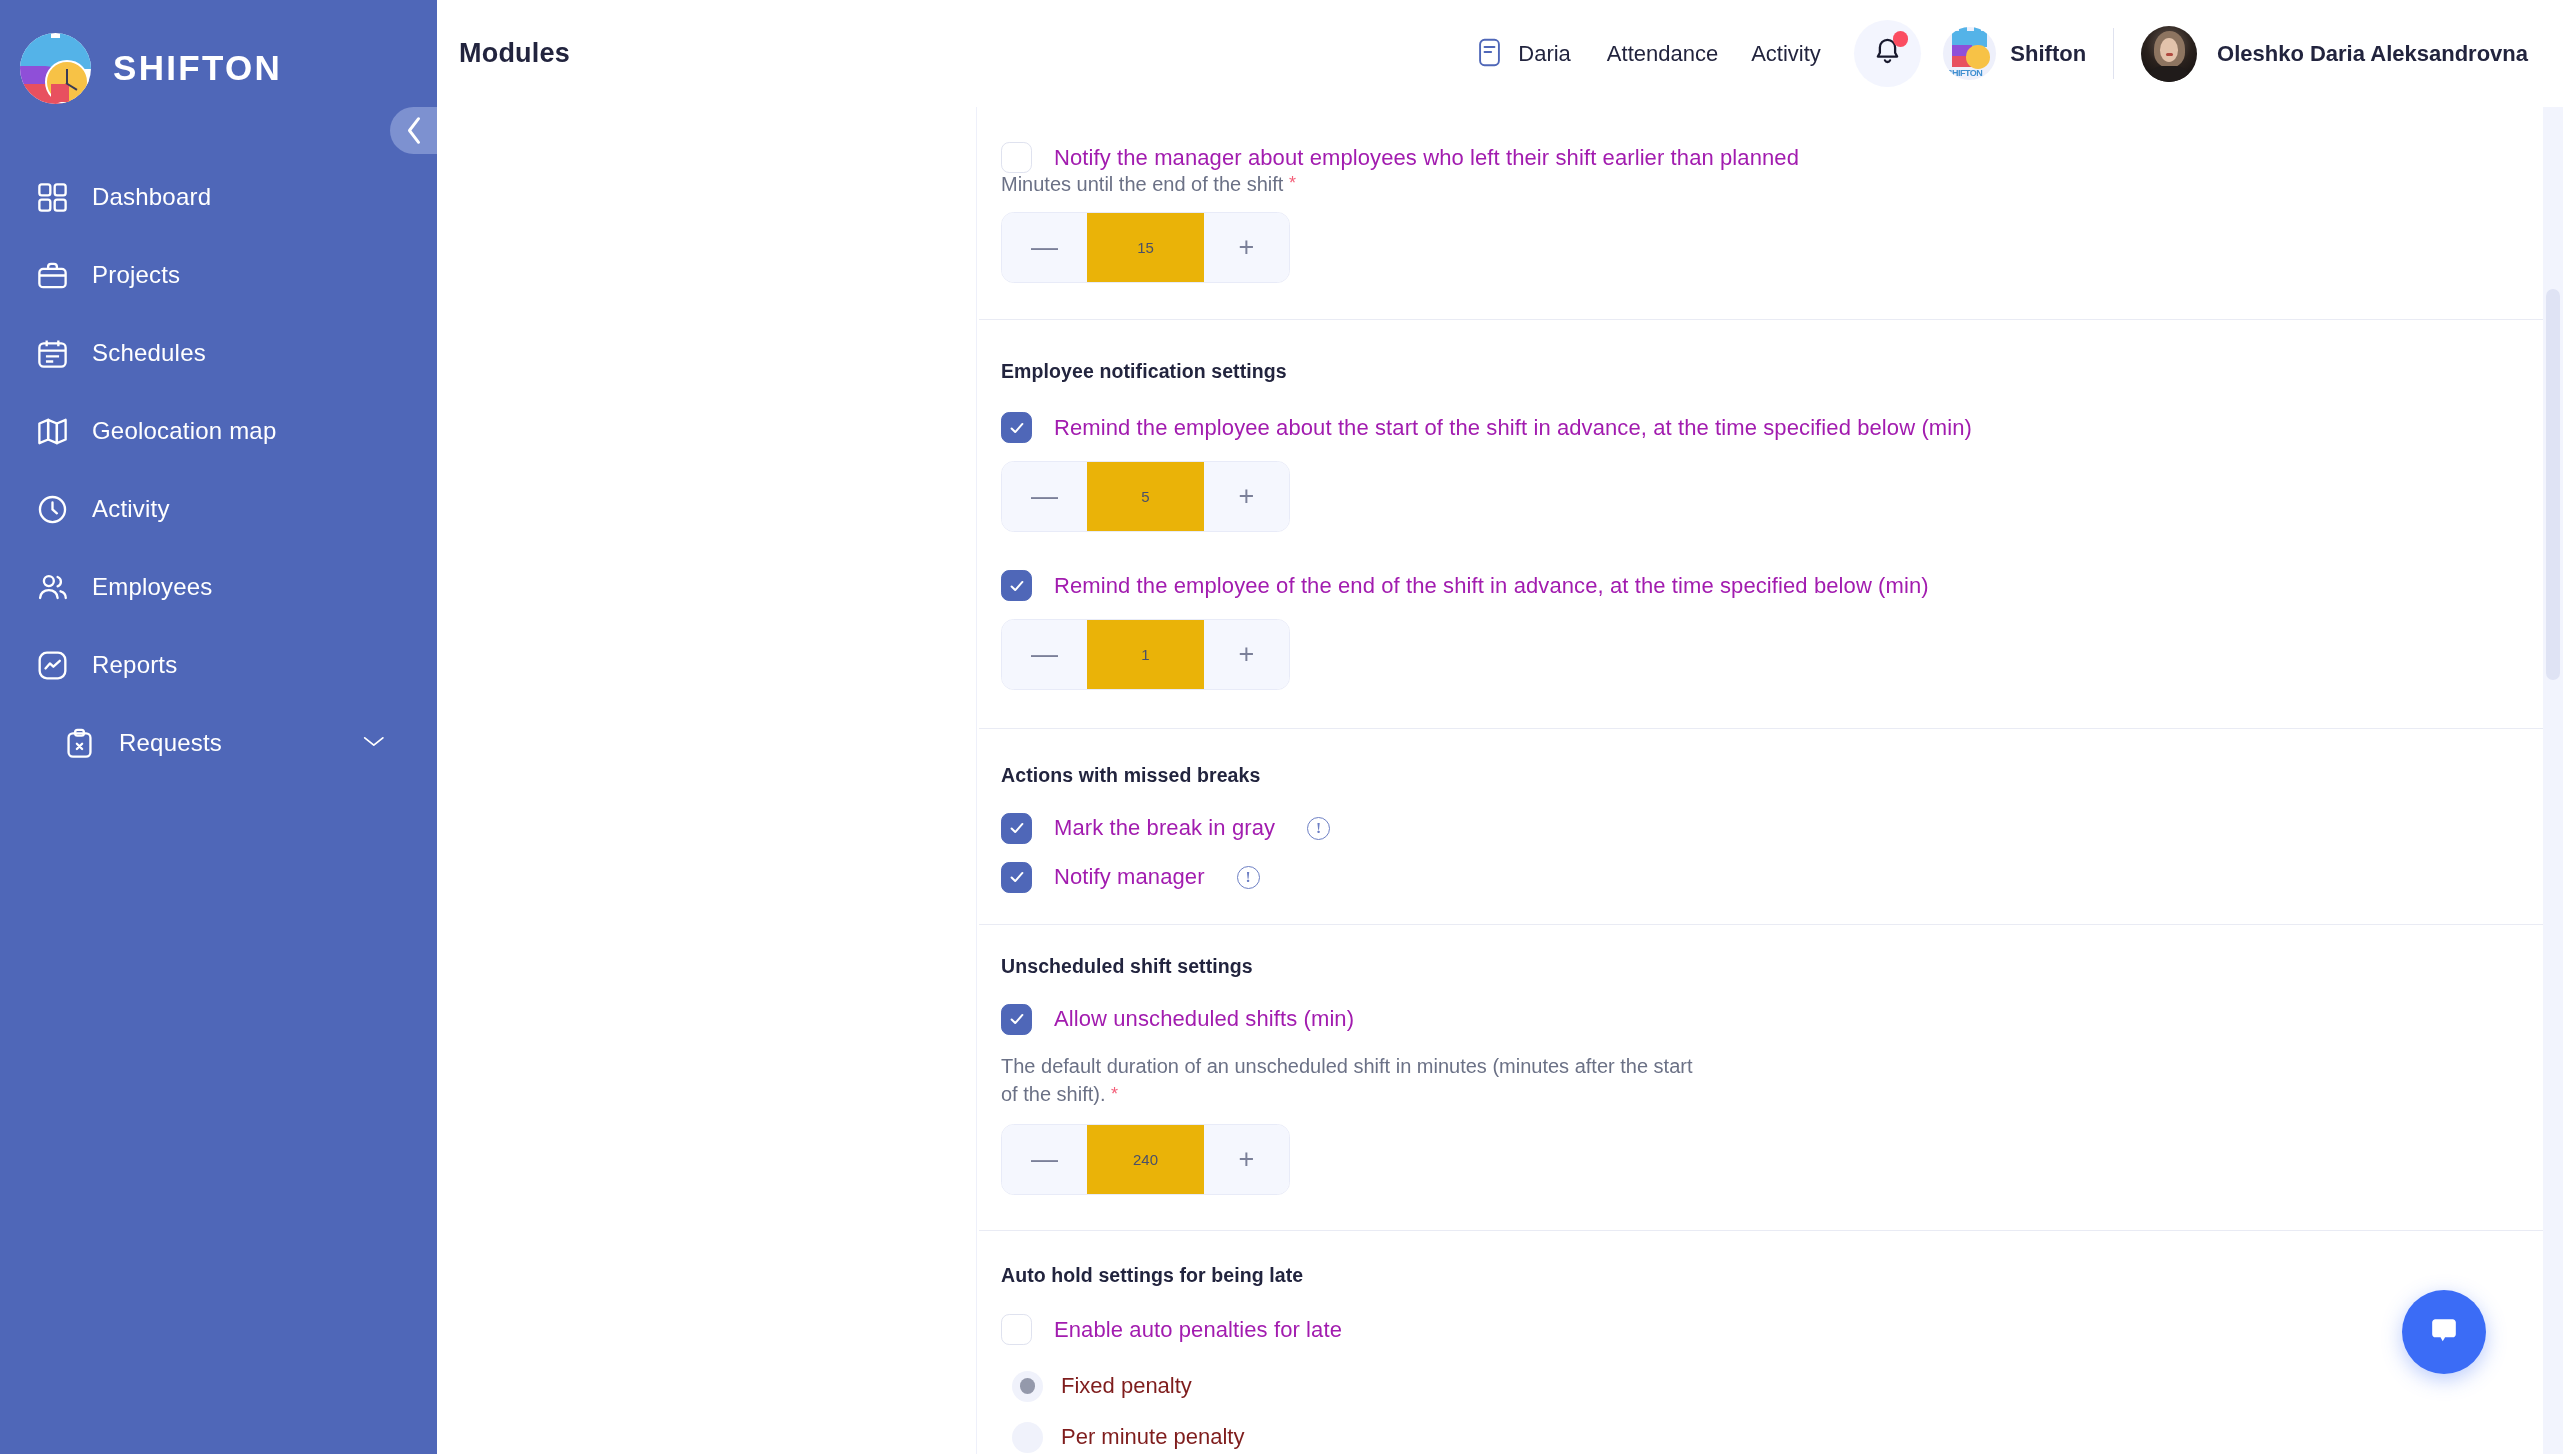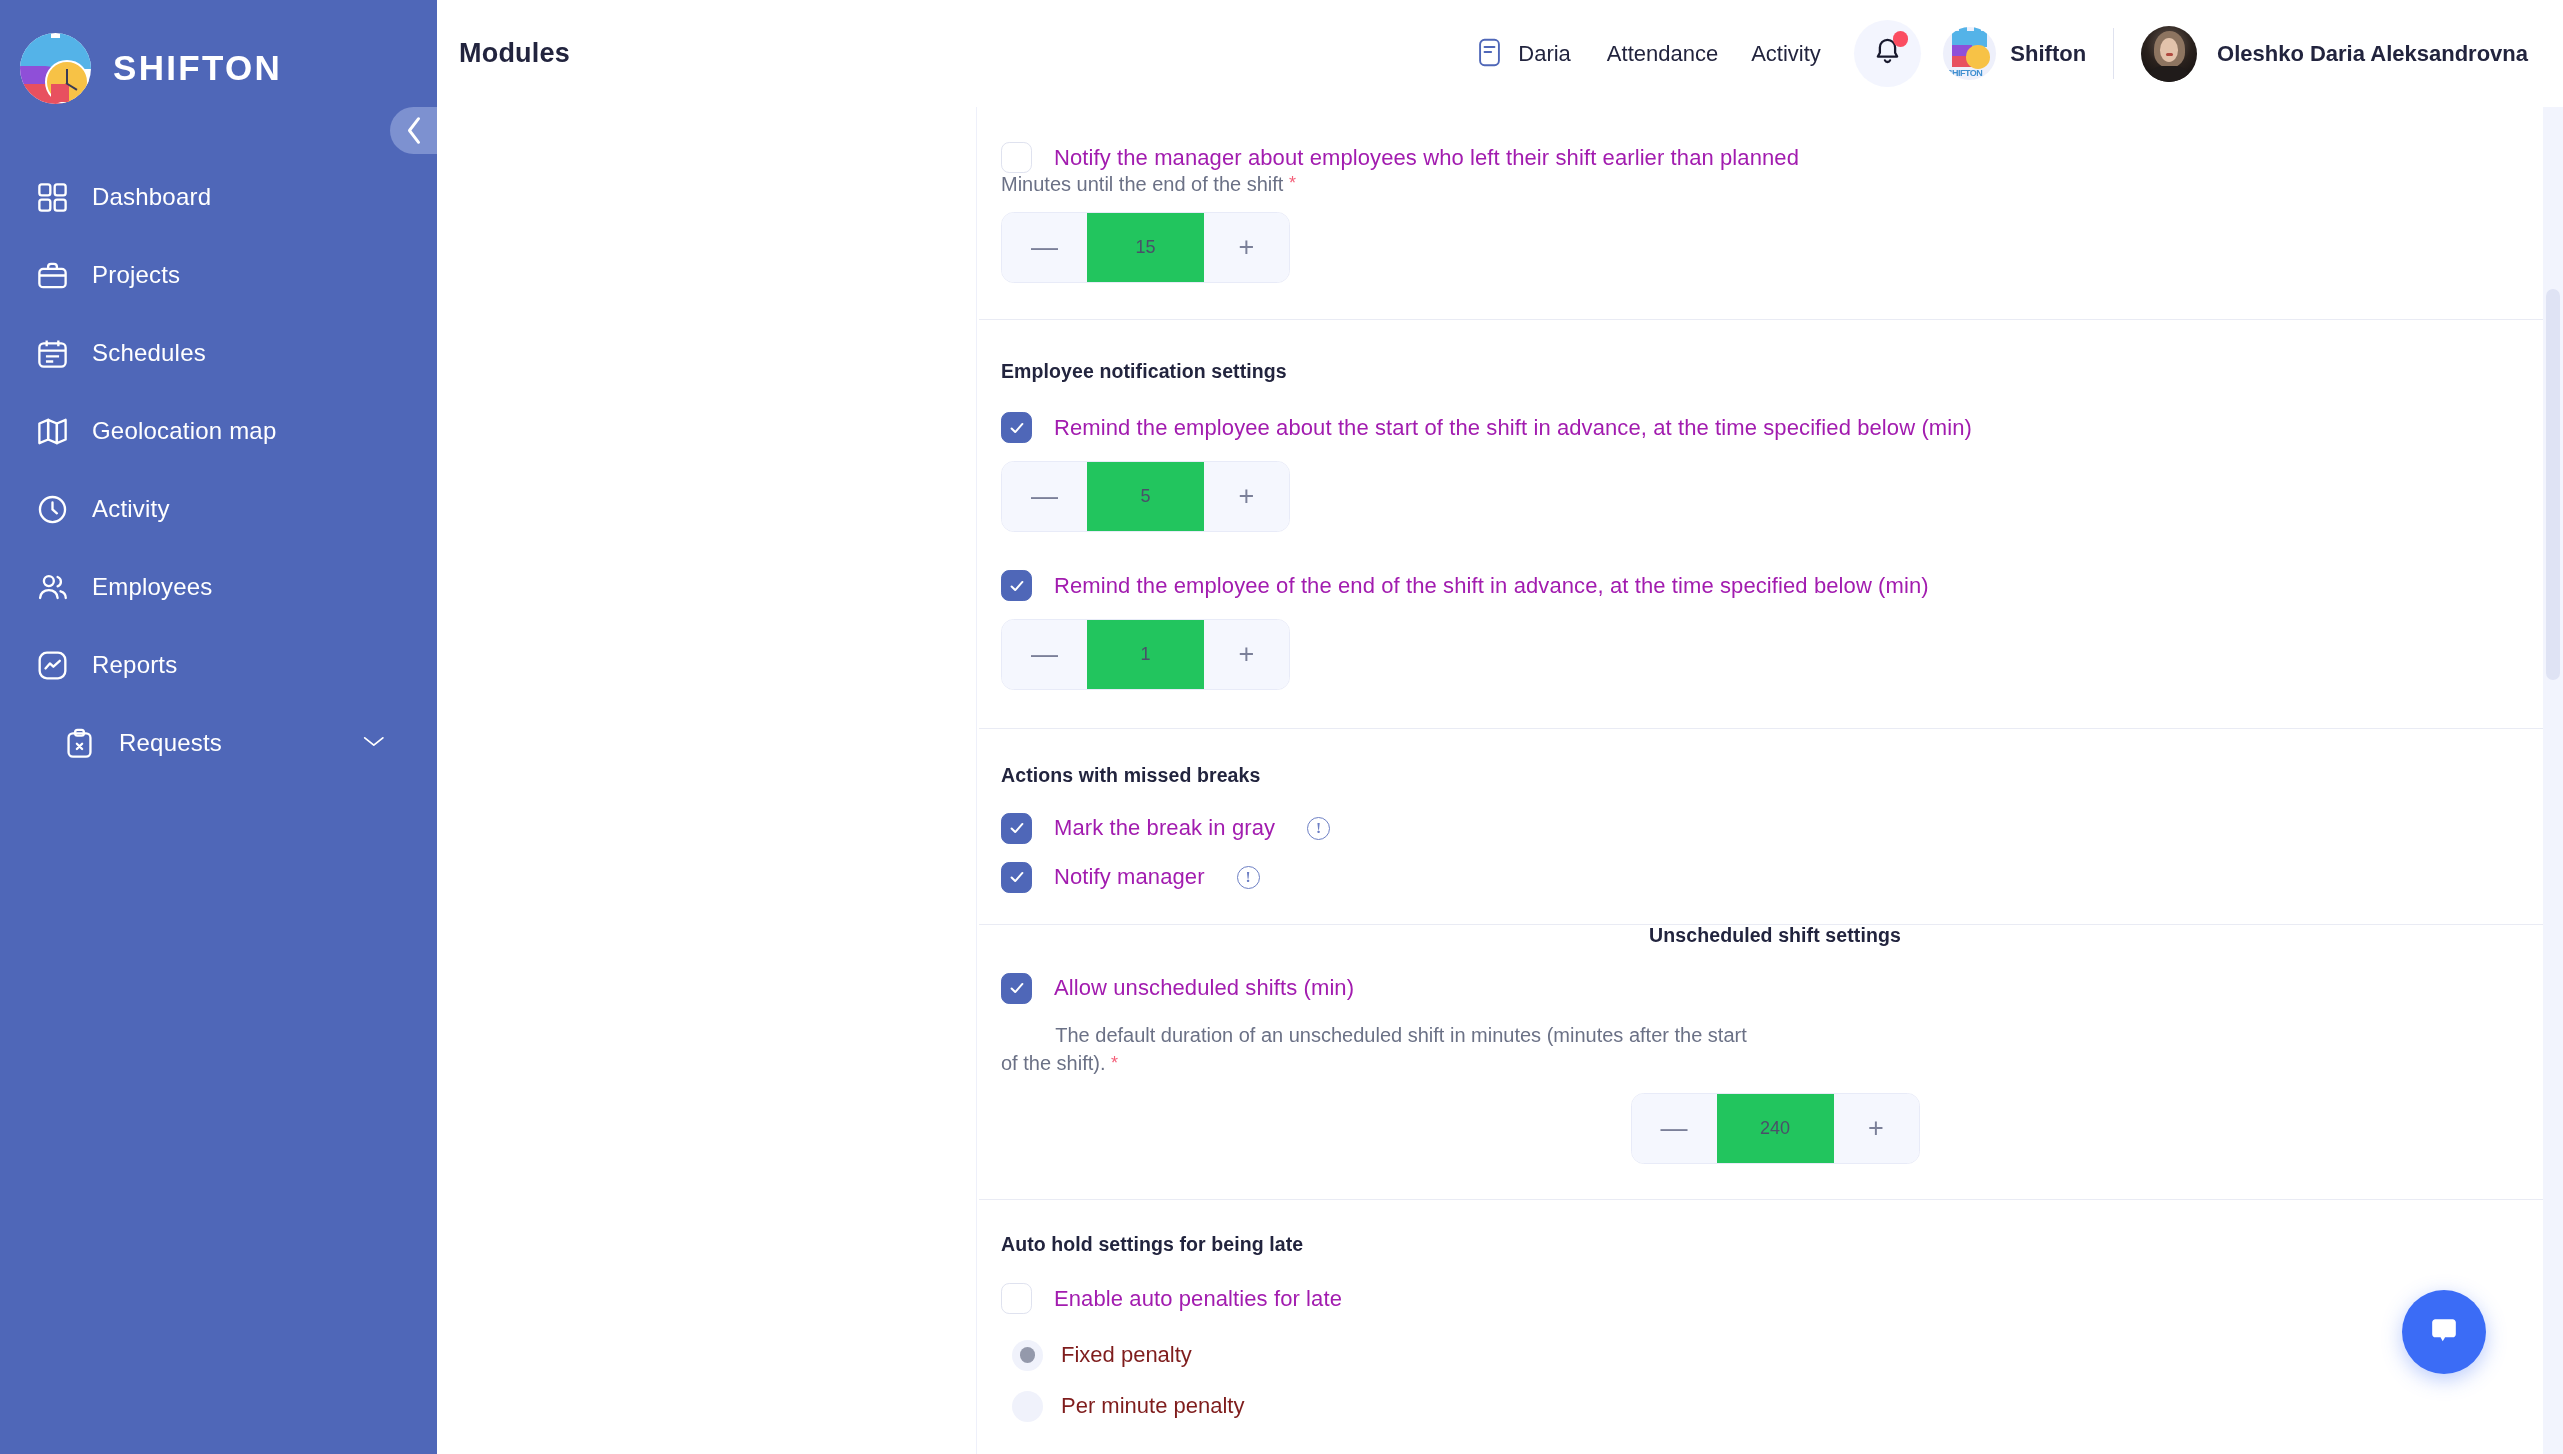--- a/index.html
+++ b/index.html
@@ -174,21 +174,21 @@
     border: 0.9px solid #e8ebf8;
     background: #ffffff;
   }
   .stp-btn {
     width: 85px; background: #f5f7fe;
     display: flex; align-items: center; justify-content: center;
     color: #7b8099; font-size: 27px; cursor: pointer; user-select: none;
   }
   .stp-val {
     flex: 1; display: flex; align-items: center; justify-content: center;
-    font-size: 18px; color: #4a5069; background: #22c55e;
+    font-size: 15px; color: #4a5069; background: #eab308;
   }
 
   .info-ico {
     display: inline-flex; align-items: center; justify-content: center;
     width: 23px; height: 23px; border-radius: 50%;
     border: 1.5px solid #6d7fc4; color: #6d7fc4;
     font-size: 15.5px; font-weight: 700; line-height: 1;
     margin-left: 10px; cursor: pointer; flex: 0 0 auto;
     font-family: "Liberation Serif", serif;
   }
@@ -492,21 +492,21 @@
             <path d="M4 10.5 L8 14.5 L16 5.5" stroke="#ffffff" stroke-width="2.2" stroke-linecap="round" stroke-linejoin="round"></path>
           </svg>
       </span>
       <span class="lbl-blue">Notify manager</span>
       <span class="info-ico">!</span>
     </div>
   </div>
 
   <div class="section-divider"></div>
 
-  <div class="section" style="padding-bottom:35px;text-align:center;">
+  <div class="section" style="padding-top:31px;padding-bottom:35px;">
     <div class="section-title">Unscheduled shift settings</div>
 
     <div class="row-check" style="margin-top:25.4px;">
       <span class="cbx checked">
         <svg width="18" height="18" viewBox="0 0 20 20" fill="none">
             <path d="M4 10.5 L8 14.5 L16 5.5" stroke="#ffffff" stroke-width="2.2" stroke-linecap="round" stroke-linejoin="round"></path>
           </svg>
       </span>
       <span class="lbl-blue">Allow unscheduled shifts (min)</span>
     </div>

